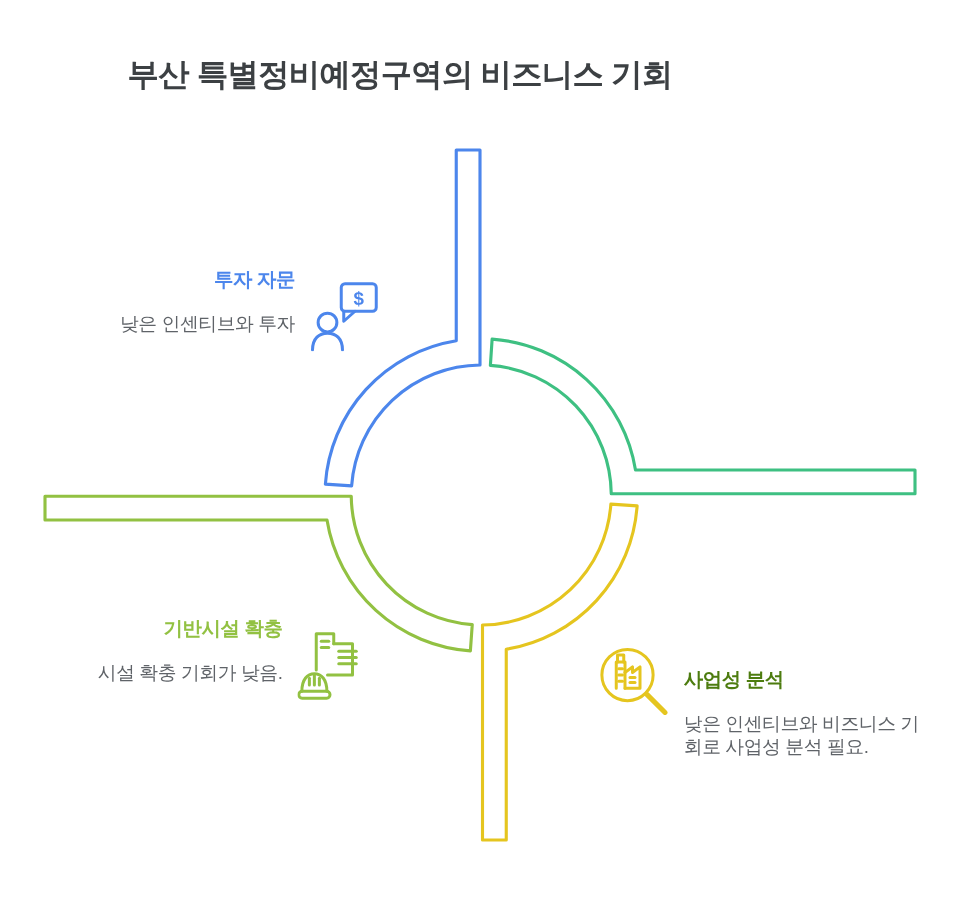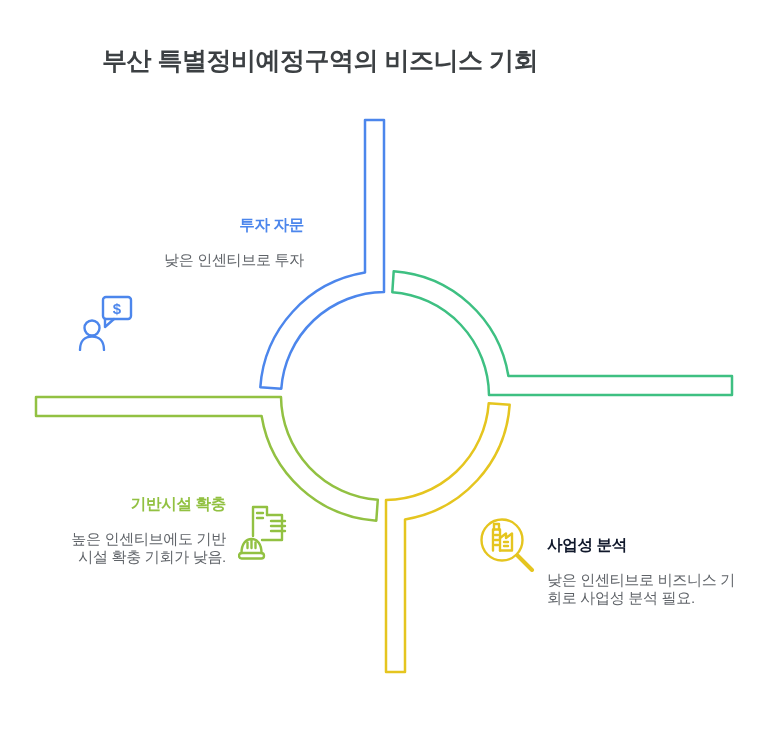--- a/index.html
+++ b/index.html
@@ -26,21 +26,21 @@
   }
   svg.diagram {
     position: absolute;
     top: 0; left: 0;
   }
   .quad {
     position: absolute;
     display: flex;
     gap: 12px;
   }
-  .quad-tl { top: 211px; left: 78px;  width: 226px; flex-direction: column; }
+  .quad-tl { top: 211px; left: 78px;  width: 226px; }
   .quad-tr { top: 211px; left: 479px; width: 252px; }
   .quad-bl { top: 490px; left: 66px;  width: 228px; }
   .quad-br { top: 502px; left: 479px; width: 252px; }
   .q-text { flex: 1; }
   .q-text.align-right { text-align: right; }
   .q-text h3 {
     margin: 4px 0 16px 0;
     font-size: 15.5px;
     line-height: 20px;
     font-weight: bold;
@@ -73,40 +73,39 @@
       <path d="M365,120 L384,120 L384,292 A104,104 0 0 0 281.3,388.7 L260.3,387.3 A125,125 0 0 1 365,272.6 Z" stroke="#4C86EC"></path>
       <path d="M732,376 L732,395 L489,395 A104,104 0 0 0 392.3,292.3 L393.7,271.3 A125,125 0 0 1 508.4,376 Z" stroke="#3EC082"></path>
       <path d="M36,416 L36,397 L281,397 A104,104 0 0 0 377.8,499.7 L376.3,520.7 A125,125 0 0 1 261.6,416 Z" stroke="#92C142"></path>
       <path d="M405,672 L386,672 L386,500 A104,104 0 0 0 488.7,403.3 L509.7,404.7 A125,125 0 0 1 405,519.4 Z" stroke="#E5C51F"></path>
     </g>
   </svg>
 
   <div class="quad quad-tl">
     <div class="q-text align-right">
       <h3 style="color: rgb(76, 134, 236);">투자 자문</h3>
-      <p>낮은 인센티브로 투자</p>
+      <p>낮은 인센티브와 투자</p>
     </div>
     <div class="q-icon">
       <svg width="56" height="56" viewBox="0 0 56 56">
         <g fill="none" stroke-width="2.4" stroke-linecap="round" stroke-linejoin="round" stroke="#4C86EC">
           <rect x="25" y="2" width="28" height="22" rx="3"></rect>
           <path d="M36 24 L27 32 L27 24"></path>
           <circle cx="14" cy="33" r="7.5"></circle>
           <path d="M2 55 C2 45.5 7.5 41.5 14 41.5 C20.5 41.5 26 45.5 26 55"></path>
         </g>
         <text x="39" y="19" font-size="15" font-weight="bold" text-anchor="middle" font-family="Liberation Sans, sans-serif" stroke="none" fill="#4C86EC">$</text>
       </svg>
     </div>
   </div>
 
 
   <div class="quad quad-bl">
     <div class="q-text align-right">
       <h3 style="color: rgb(146, 193, 66);">기반시설 확충</h3>
-      <p>높은 인센티브에도 기반</p>
       <p>시설 확충 기회가 낮음.</p>
     </div>
     <div class="q-icon">
       <svg width="56" height="56" viewBox="0 0 56 56">
         <g fill="none" stroke-width="2.4" stroke-linecap="round" stroke-linejoin="round" stroke="#92C142">
           <path d="M15 32 V3 H29 V11"></path>
           <path d="M29 11 H44 V36 H24"></path>
           <line x1="33" y1="17" x2="47" y2="17"></line>
           <line x1="33" y1="22" x2="47" y2="22"></line>
           <line x1="33" y1="27" x2="47" y2="27"></line>
@@ -133,19 +132,19 @@
           <path d="M21 22 L27 17.5 V22 L33 17.5 V34.5 H21"></path>
           <line x1="16" y1="19" x2="19" y2="19"></line>
           <line x1="16" y1="24" x2="19" y2="24"></line>
           <line x1="16" y1="29" x2="19" y2="29"></line>
           <line x1="25" y1="26" x2="29" y2="26"></line>
           <line x1="25" y1="30" x2="29" y2="30"></line>
         </g>
       </svg>
     </div>
     <div class="q-text">
-      <h3 style="color: #0f172a; margin-top: 33px;">사업성 분석</h3>
-      <p>낮은 인센티브로 비즈니스 기</p>
+      <h3 style="color: #4d7c0f; margin-top: 33px;">사업성 분석</h3>
+      <p>낮은 인센티브와 비즈니스 기</p>
       <p>회로 사업성 분석 필요.</p>
     </div>
   </div>
 
 </div>
 
 </body></html>

